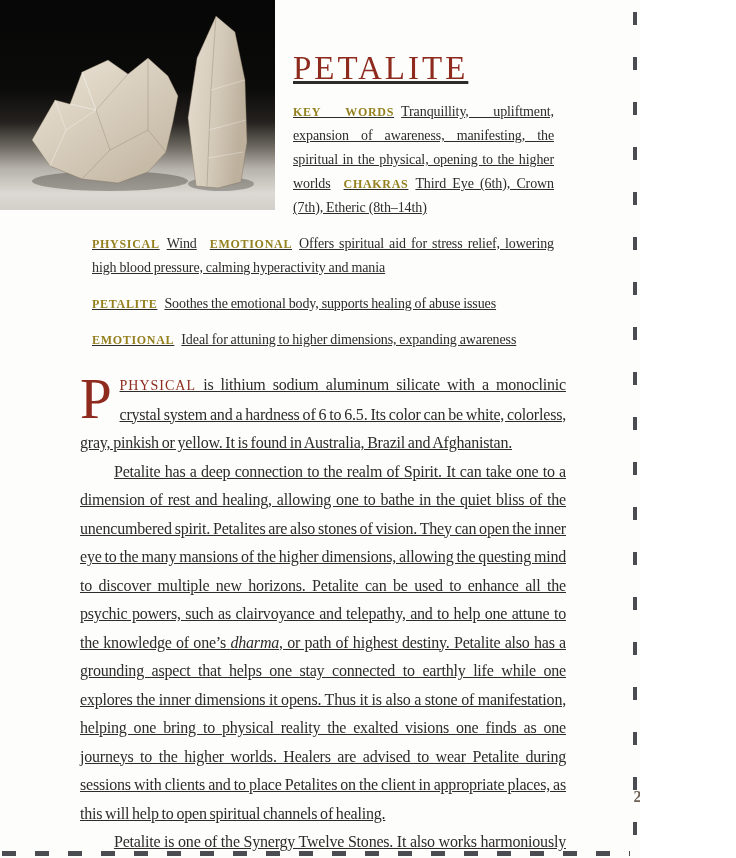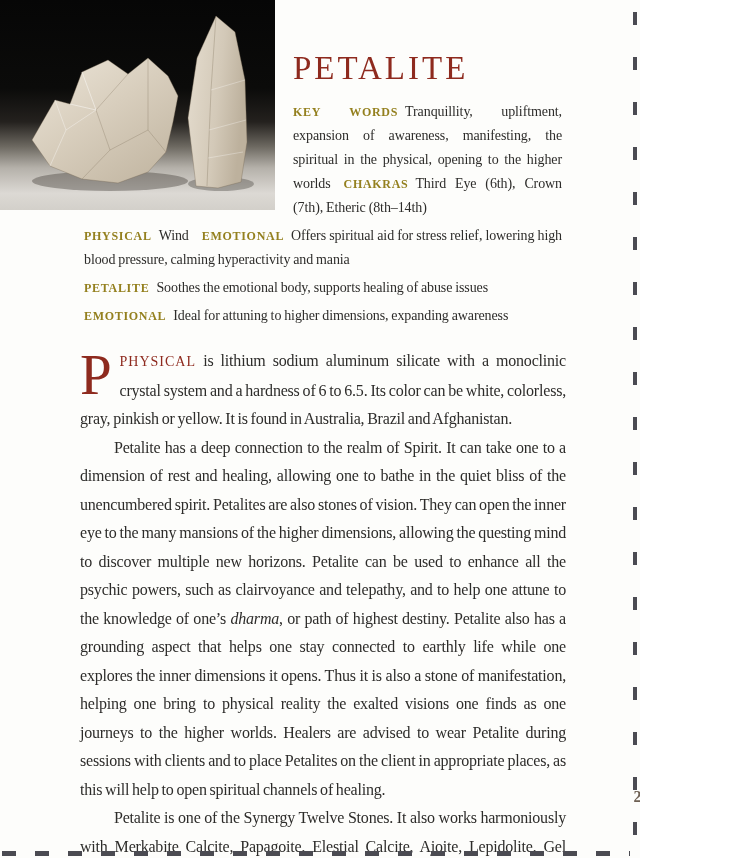--- a/index.html
+++ b/index.html
@@ -1,36 +1,37 @@
 <!DOCTYPE html>
 <html style="--c-title: #8e2a1e; --c-label_gold: #94801f; --c-body_text: #2d2c2a; --c-page_number: #6e6053; --c-dash: #4b4b52;"><head>
 <meta charset="utf-8">
 <style>
   html,body { margin:0; padding:0; background:#ffffff; }
   .page {
     position:relative; width:640px; height:858px; overflow:hidden;
     background:#fdfdfb; font-family:"Liberation Serif", serif;
     color:var(--c-body_text, #2d2c2a);
+    text-decoration:underline;
   }
   .content { padding:0 74px 0 80px; }
 
   .photo {
     float:left; width:275px; height:210px;
     margin:0 18px 6px -80px; display:block;
   }
 
   .title {
     margin:0 0 13px 0; padding-top:50px;
     font-size:33px; line-height:37px; font-weight:400;
     letter-spacing:3px; color:var(--c-title, #8e2a1e);
   }
 
   .attrs { font-size:14px; line-height:24px; text-align:justify;
            letter-spacing:-0.1px; word-spacing:-0.5px; }
-  .attr-row { margin:4px; }
+  .attr-row { margin:12px; }
   .attr-label {
     font-weight:bold; color:var(--c-label_gold, #94801f);
     font-size:12px; letter-spacing:0.7px; margin-right:7px;
     font-family:"Liberation Serif", serif;
   }
   .attr-label.inline { margin-left:13px; }
 
   .body-para {
     font-size:16px; line-height:28.5px; text-align:justify;
     letter-spacing:-0.2px; word-spacing:-1px; margin:0;

